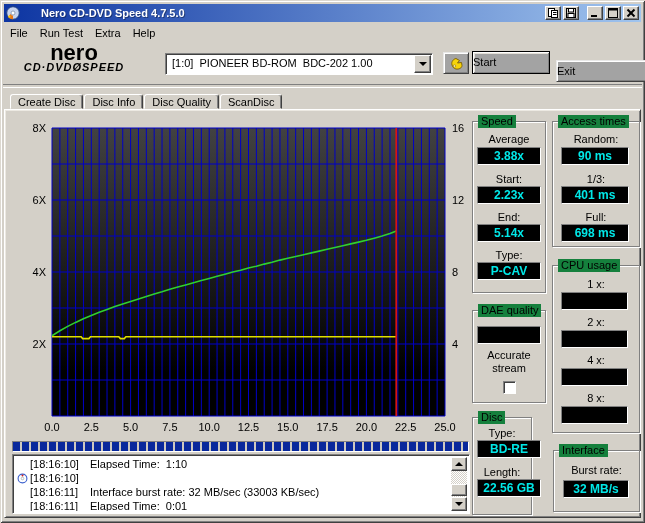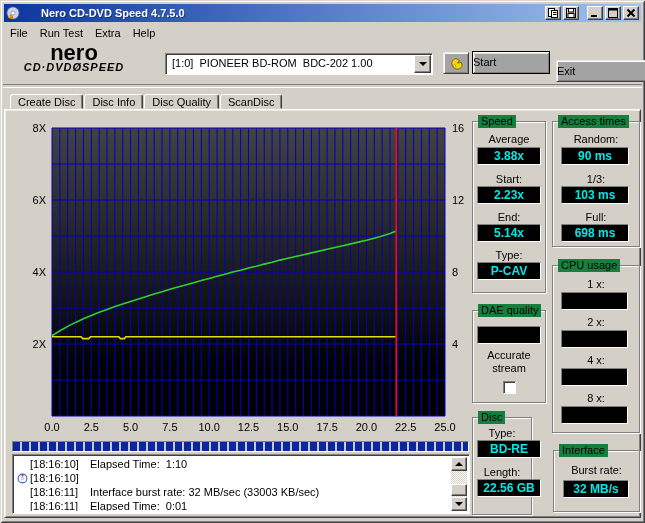--- a/index.html
+++ b/index.html
@@ -276,21 +276,21 @@
   <div class="vbox" style="top:102px;left:4px;width:62px">5.14x</div>
   <span class="plabel" style="top:127px">Type:</span>
   <div class="vbox" style="top:140px;left:4px;width:62px">P-CAV</div>
 </div>
 
 <div class="group" style="left:552px;top:121px;width:88px;height:126px">
   <span class="legend">Access times</span>
   <span class="plabel" style="top:11px">Random:</span>
   <div class="vbox" style="top:25px;left:8px;width:66px">90 ms</div>
   <span class="plabel" style="top:51px">1/3:</span>
-  <div class="vbox" style="top:64px;left:8px;width:66px">103 ms</div>
+  <div class="vbox" style="top:64px;left:8px;width:66px">401 ms</div>
   <span class="plabel" style="top:89px">Full:</span>
   <div class="vbox" style="top:102px;left:8px;width:66px">698 ms</div>
 </div>
 
 <div class="group" style="left:472px;top:310px;width:74px;height:93px">
   <span class="legend">DAE quality</span>
   <div class="vbox" style="top:15px;left:4px;width:62px"></div>
   <span class="plabel" style="top:38px;white-space:normal;line-height:13px">Accurate stream</span>
   <div class="checkbox" style="top:70px;left:30px"></div>
 </div>

